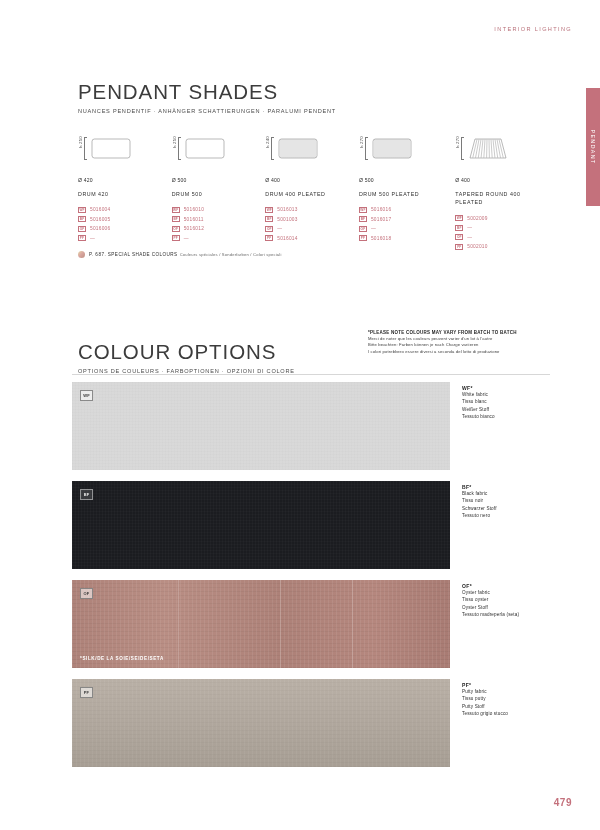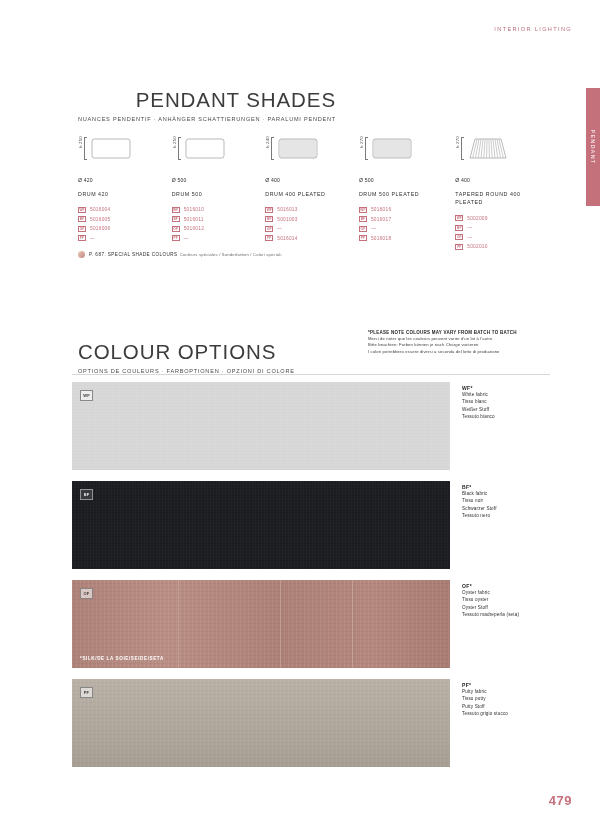--- a/index.html
+++ b/index.html
@@ -37,21 +37,21 @@
   .sec-title {
     font-size: 20.5px; font-weight: 300;
     letter-spacing: 0.9px; color: #3c3c3c;
     text-transform: uppercase;
   }
   .sec-sub {
     font-size: 5.6px; letter-spacing: 0.75px;
     color: #4a4a4a; margin-top: 4px; text-transform: uppercase;
   }
 
-  #pendant-heading { position: absolute; left: 78px; top: 88px; text-align: right; }
+  #pendant-heading { position: absolute; left: 78px; top: 80px; }
 
   
   .products {
     position: absolute; left: 78px; top: 136px;
     width: 470px; display: flex;
   }
   .product { width: 100px; margin-right: 0; }
   .product:nth-child(1) { width: 101px; }
   .product:nth-child(2) { width: 101px; }
   .product:nth-child(3) { width: 101px; }
@@ -173,21 +173,21 @@
       linear-gradient(180deg,#b9b0a6 0%,#b0a79d 50%,#a79e94 100%);
   }
   .streak {
     position: absolute; top: 0; bottom: 0; width: 1px;
     background: rgba(255,255,255,.18);
   }
 
   
   .page-no {
     position: absolute; right: 28px; bottom: 22px;
-    font-size: 13px; font-weight: bold; color: #c4717c; letter-spacing: .5px;
+    font-size: 10px; font-weight: bold; color: #c4717c; letter-spacing: .5px;
   }
 </style>
 </head>
 <body>
 
 <div class="page">
 
   <div class="running-head">INTERIOR LIGHTING</div>
 
   <div class="side-tab">

